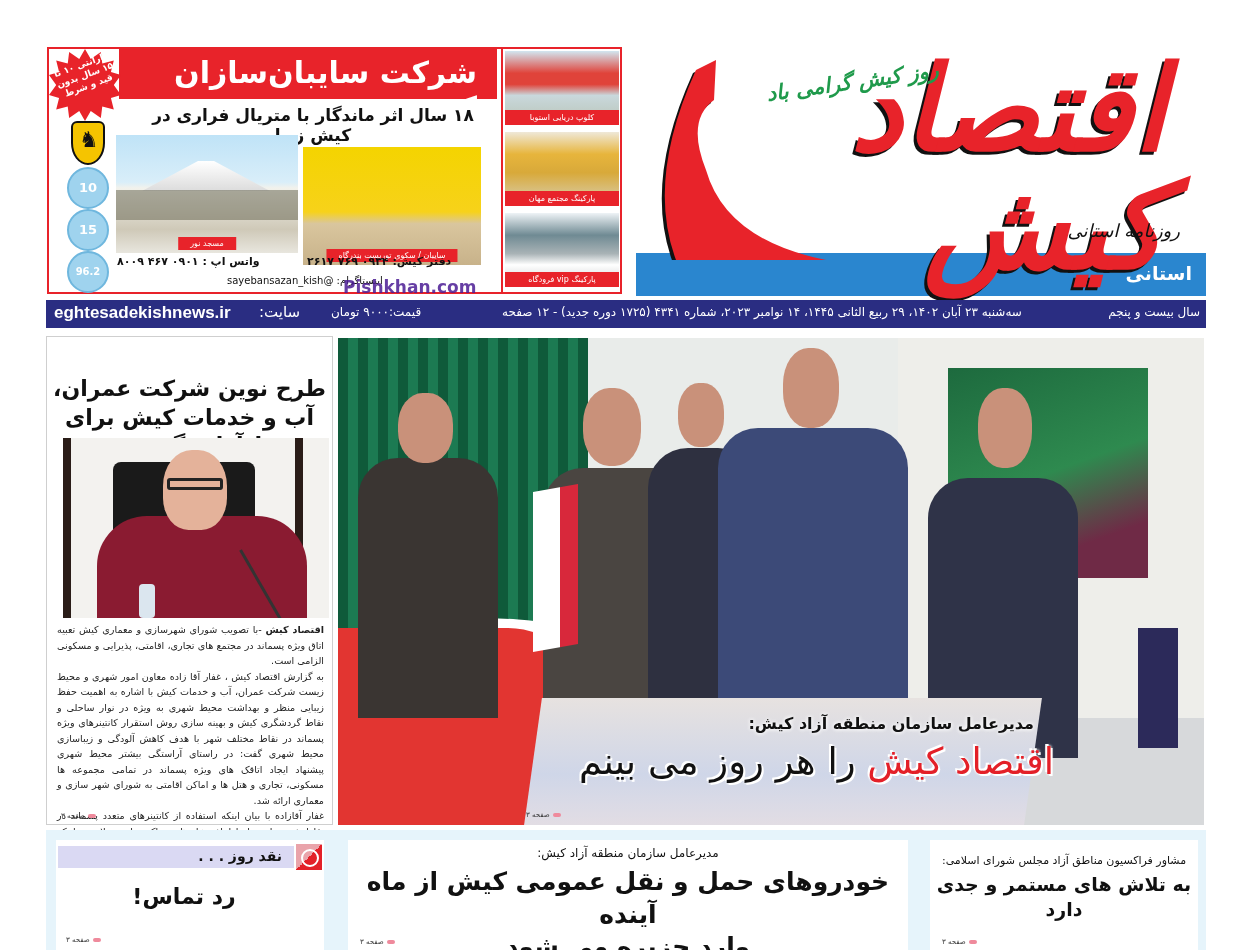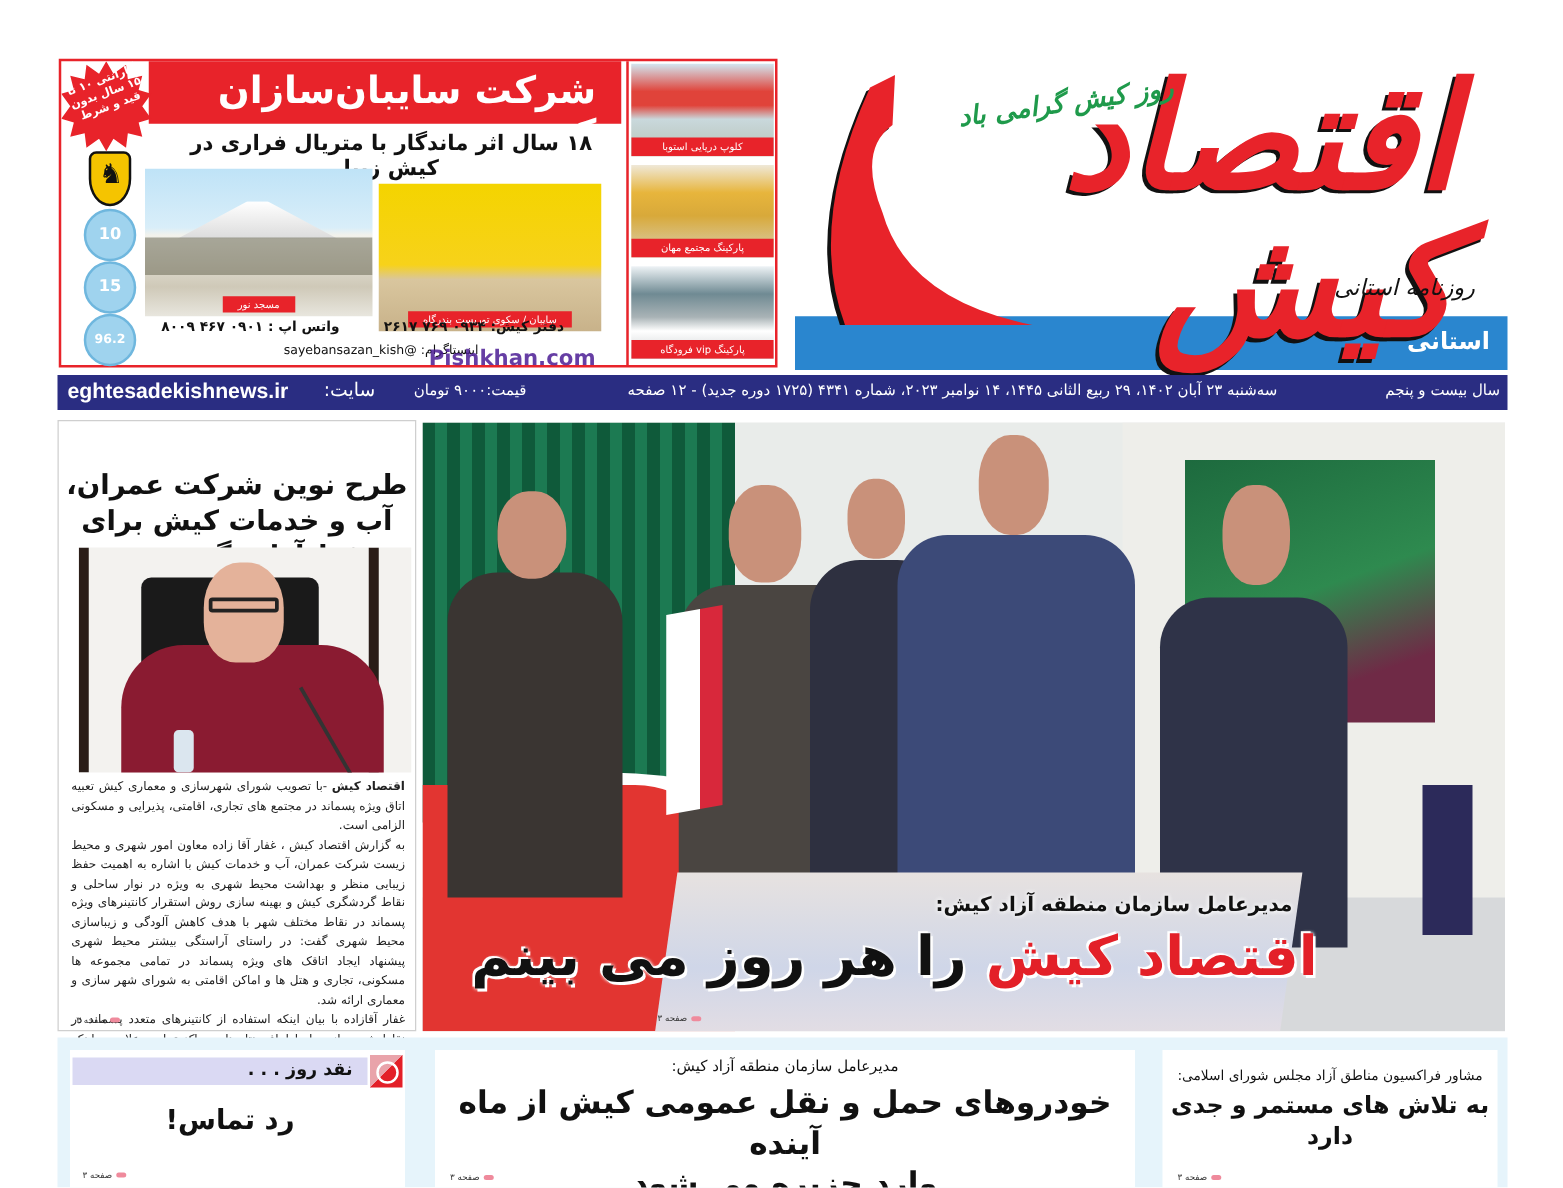--- a/index.html
+++ b/index.html
@@ -75,21 +75,21 @@
   .mp-poster { position: absolute; left: 610px; top: 30px; width: 200px; height: 210px; background: linear-gradient(160deg, #1d6a3e 0%, #2e8a4f 50%, #6f2a46 80%); }
   .mp-floor { position: absolute; left: 0; top: 380px; width: 866px; height: 107px; background: #d7d9db; }
   .mp-booth { position: absolute; left: 0; top: 290px; width: 250px; height: 197px; background: #e23531; border-radius: 0 80px 0 0; }
   .mp-booth-top { position: absolute; left: 35px; top: 280px; width: 210px; height: 40px; background: #ffffff; border-radius: 50%; }
   .mp-table { position: absolute; left: 195px; top: 360px; width: 500px; height: 127px; background: linear-gradient(180deg, #e7e2e0, #cfd6e8 60%, #e2dde4); transform: skewX(-8deg); }
   .mp-person { position: absolute; border-radius: 40px 40px 0 0; }
   .mp-head { position: absolute; border-radius: 45%; background: #c9917a; }
   .mp-flag { position: absolute; left: 195px; top: 150px; width: 45px; height: 160px; background: linear-gradient(90deg, #fff 0, #fff 60%, #d8283b 60%); transform: skewY(-10deg); }
   .mp-flag-r { position: absolute; left: 800px; top: 290px; width: 40px; height: 120px; background: #2c2a5a; }
   .mp-kicker { position: absolute; left: 0; right: 170px; top: 376px; text-align: right; font-size: 16px; font-weight: bold; color: #111; direction: rtl; text-shadow: 0 0 4px #fff, 0 0 4px #fff; }
-  .mp-headline { position: absolute; right: 150px; top: 402px; font-size: 44px; font-weight: bold; direction: rtl; white-space: nowrap; color: #111; text-shadow: 0 0 3px #fff, 0 0 3px #fff, 2px 2px 0 #fff, -2px -2px 0 #fff; letter-spacing: -1px; }
+  .mp-headline { position: absolute; right: 150px; top: 402px; font-size: 37px; font-weight: normal; direction: rtl; white-space: nowrap; color: #111; text-shadow: 0 0 3px #fff, 0 0 3px #fff, 2px 2px 0 #fff, -2px -2px 0 #fff; letter-spacing: -1px; }
   .mp-headline .red { color: #e32028; }
 
   
   .bottom-bg { position: absolute; left: 46px; top: 830px; width: 1160px; height: 120px; background: #e6f4fb; }
   .box { position: absolute; background: #fff; }
   .critique-head { position: absolute; left: 10px; top: 13px; width: 236px; height: 22px; background: #dad9f3; }
   .critique-label { position: absolute; right: 12px; top: 2px; font-size: 14px; font-weight: bold; direction: rtl; }
   .critique-icon { position: absolute; left: 249px; top: 11px; width: 26px; height: 26px; background: linear-gradient(135deg, #e9a3aa 50%, #e32028 50%); }
   .critique-icon::after { content: ""; position: absolute; left: 5px; top: 5px; width: 14px; height: 14px; border: 2px solid #fff; border-radius: 50%; }
   .critique-title { position: absolute; left: 10px; width: 236px; top: 55px; text-align: center; font-size: 22px; font-weight: bold; direction: rtl; }
@@ -126,21 +126,21 @@
 
   <div class="ad-photo ad-photo-1">
     <div class="tent"></div>
     <div class="shade"></div>
     <span class="ad-photo-cap">مسجد نور</span>
   </div>
   <div class="ad-photo ad-photo-2">
     <span class="ad-photo-cap">سایبان / سکوی توریست بندرگاه</span>
   </div>
 
-  <div class="ad-contact" style="left:68px;top:206px;margin-left:12px;">واتس اپ : ۰۹۰۱ ۴۶۷ ۸۰۰۹</div>
+  <div class="ad-contact" style="left:68px;top:206px;">واتس اپ : ۰۹۰۱ ۴۶۷ ۸۰۰۹</div>
   <div class="ad-contact" style="left:258px;top:206px;">دفتر کیش: ۰۹۳۴ ۷۶۹ ۲۶۱۷</div>
   <div class="ad-telegram">اینستاگرام: @sayebansazan_kish</div>
   <div class="ad-watermark">Pishkhan.com</div>
 
   <div class="ad-side">
     <div class="ad-side-photo ad-side-1">
       <span class="ad-side-cap">کلوپ دریایی استوبا</span>
     </div>
     <div class="ad-side-photo ad-side-2">
       <span class="ad-side-cap">پارکینگ مجتمع مهان</span>

